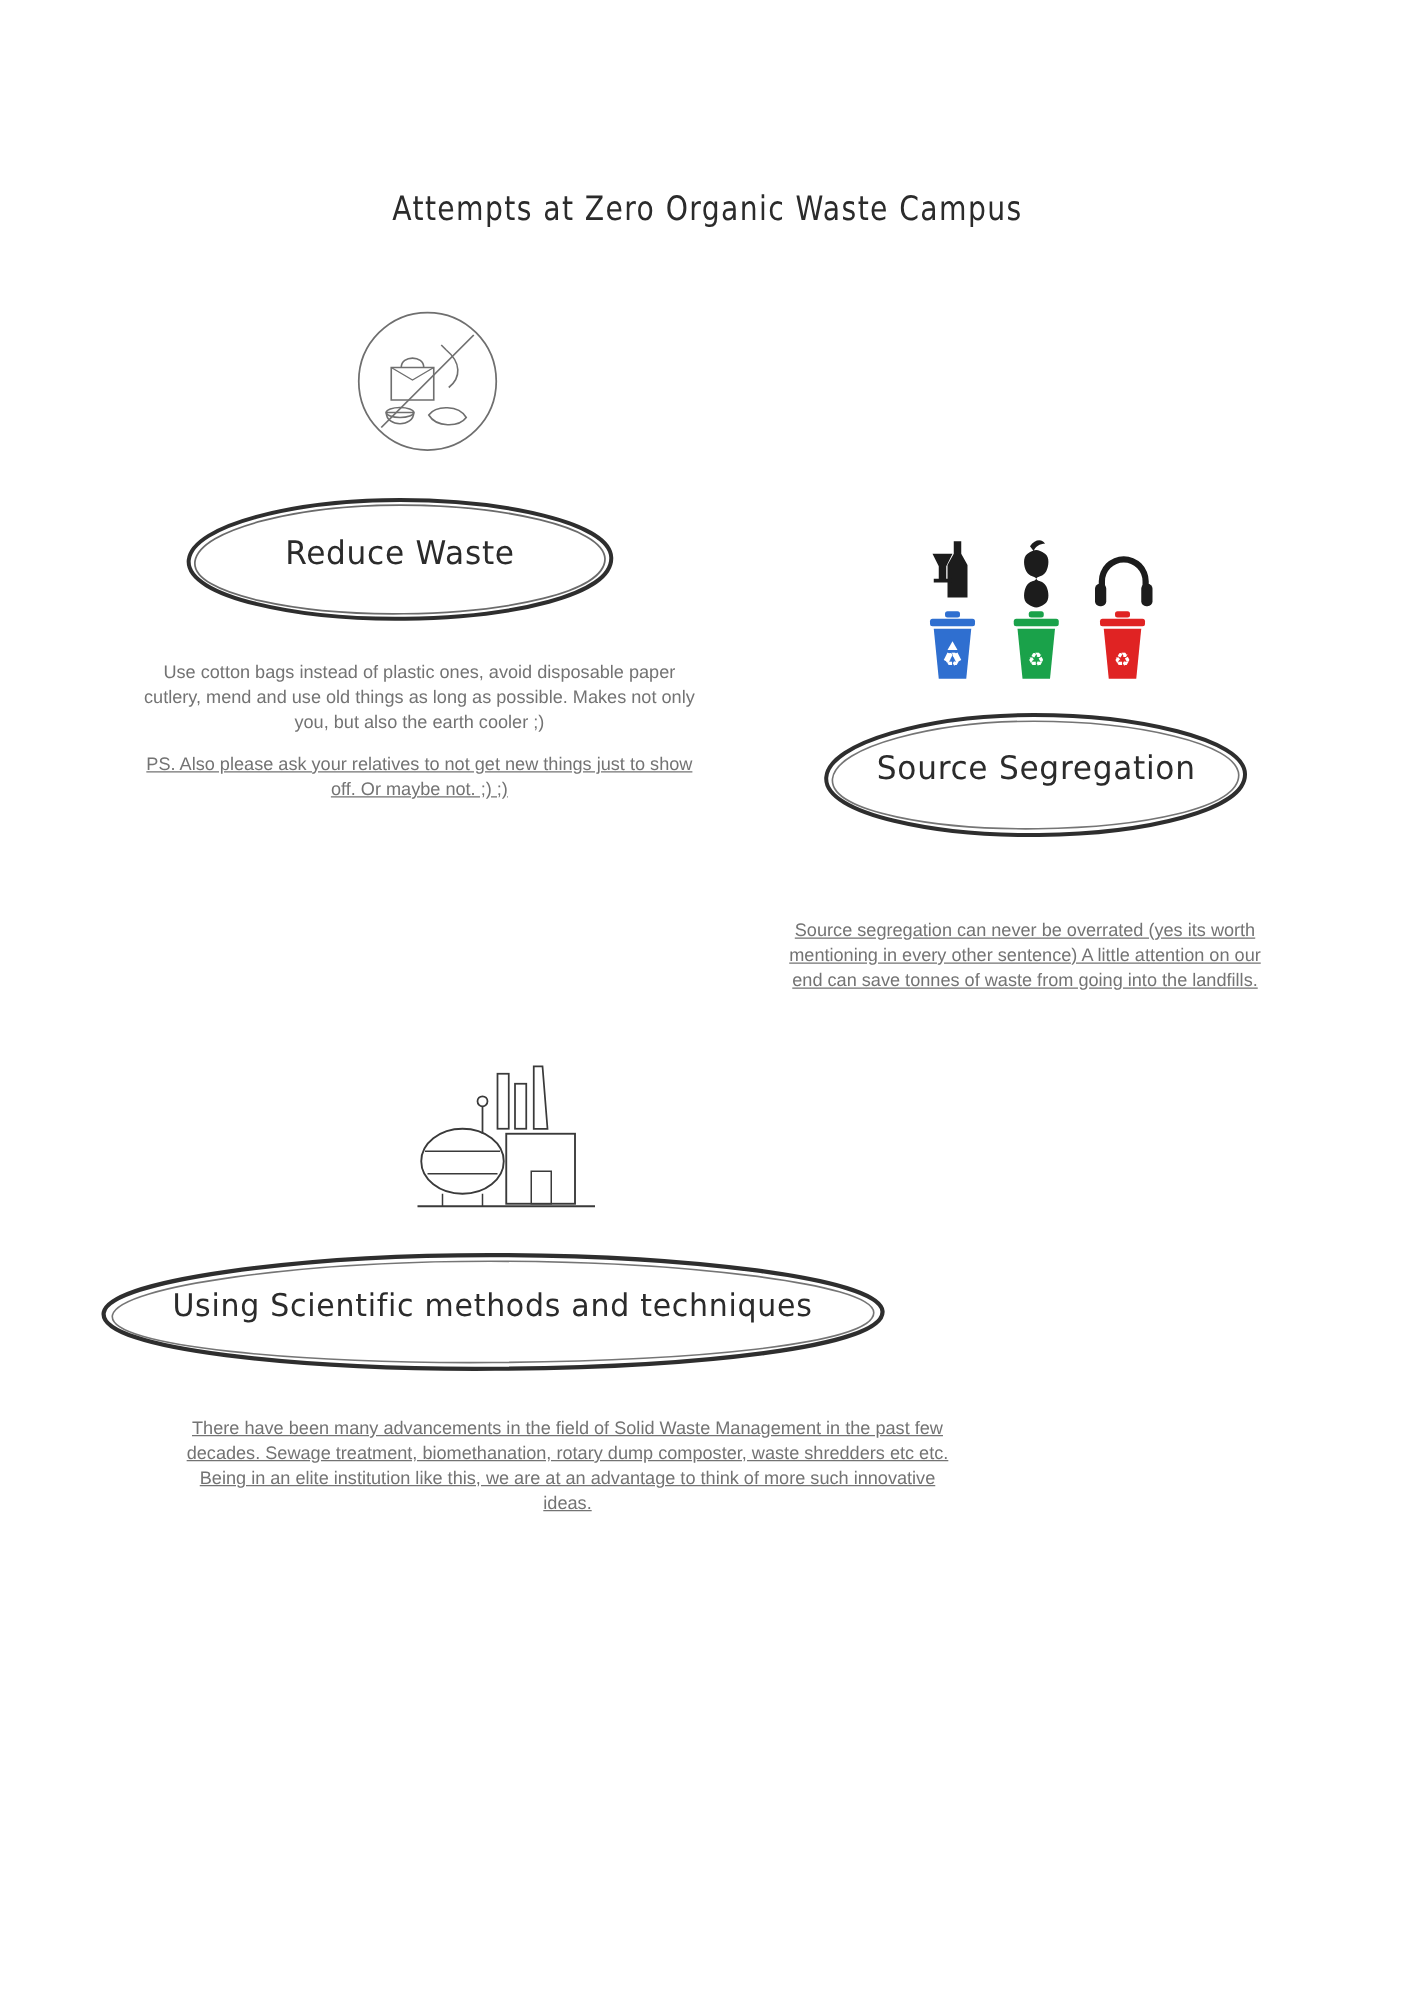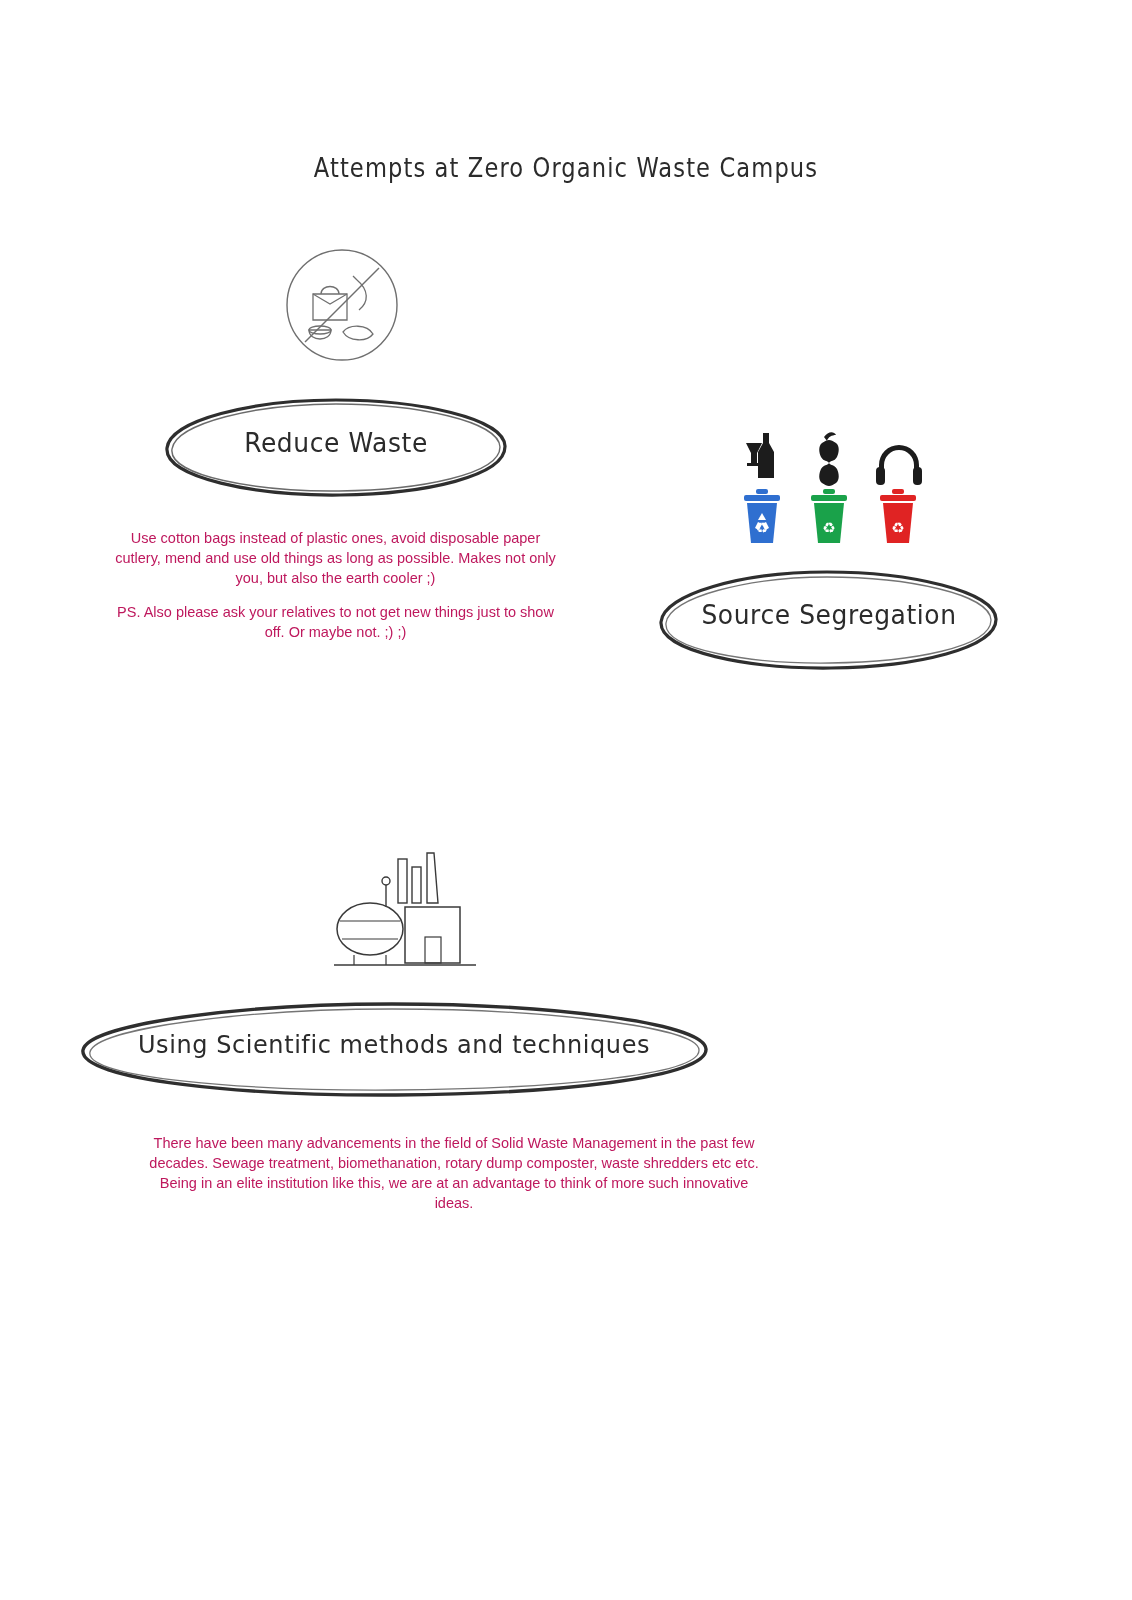--- a/index.html
+++ b/index.html
@@ -54,25 +54,25 @@
     color: #2b2b2b;
     transform: scaleX(0.96);
   }
   .ellipse-svg { position: absolute; left: 0; top: 0; overflow: visible; }
 
   .body-text {
     position: absolute;
     text-align: center;
     font-size: 14.5px;
     line-height: 1.38;
-    color: #be185d;
+    color: #737373;
     font-family: "Liberation Sans", sans-serif;
   }
   .body-text p { margin: 0 0 14px 0; }
-  .body-text p:last-child { margin-bottom: 0; }
+  .body-text p:last-child { margin-bottom: 0; text-decoration: underline; }
 
   
   .icon-reduce {
     position: absolute;
     left: 283px;
     top: 246px;
     width: 118px;
     height: 118px;
   }
 
@@ -114,21 +114,21 @@
 
         <path d="M74 34 C86 44, 86 56, 76 64" fill="none" stroke="#6f6f6f" stroke-width="1.3"></path>
         <path d="M74 34 L70 30" fill="none" stroke="#6f6f6f" stroke-width="1.3"></path>
 
         <path d="M26 84 C26 96, 48 96, 48 84 Z" fill="none" stroke="#6f6f6f" stroke-width="1.3"></path>
         <ellipse cx="37" cy="84" rx="11" ry="4" fill="none" stroke="#6f6f6f" stroke-width="1.3"></ellipse>
         <path d="M60 86 C66 78, 84 78, 90 88 C84 96, 66 96, 60 86 Z" fill="none" stroke="#6f6f6f" stroke-width="1.3"></path>
       </svg>
     </div>
 
-    <div class="heading-wrap" style="left:160px; top:396px; width:352px; height:104px;">
+    <div class="heading-wrap" style="left:144px; top:396px; width:352px; height:104px;">
       <svg class="ellipse-svg" width="352" height="104" viewBox="0 0 352 104">
         <path d="M176 4 C92 4, 10 24, 7 52 C4 82, 96 100, 180 99 C266 98, 346 80, 345 50 C344 22, 258 4, 176 4 Z" fill="none" stroke="#2e2e2e" stroke-width="3.2" stroke-linecap="round"></path>
         <path d="M176 8 C96 8, 16 27, 12 53 C8 80, 98 96, 179 95 C262 94, 340 78, 340 51 C339 25, 256 8, 176 8 Z" fill="none" stroke="#3a3a3a" stroke-width="1.4" stroke-linecap="round" opacity="0.75"></path>
       </svg>
       <div class="heading-text" style="top:32px;">Reduce Waste</div>
     </div>
 
     <div class="body-text" style="left:108px; top:528px; width:455px;">
       <p>Use cotton bags instead of plastic ones, avoid disposable paper cutlery, mend and use old things as long as possible. Makes not only you, but also the earth cooler ;)</p>
       <p>PS. Also please ask your relatives to not get new things just to show off. Or maybe not. ;) ;)</p>
@@ -187,20 +187,21 @@
 
     <div class="heading-wrap" style="left:655px; top:568px; width:348px; height:105px;">
       <svg class="ellipse-svg" width="348" height="105" viewBox="0 0 348 105">
         <path d="M172 4 C88 4, 8 26, 6 54 C4 84, 96 101, 176 100 C262 99, 342 80, 341 51 C340 23, 254 4, 172 4 Z" fill="none" stroke="#2e2e2e" stroke-width="3.2" stroke-linecap="round"></path>
         <path d="M172 9 C94 9, 14 29, 11 55 C8 82, 96 96, 175 95 C258 94, 336 79, 336 52 C335 26, 252 9, 172 9 Z" fill="none" stroke="#3a3a3a" stroke-width="1.3" stroke-linecap="round" opacity="0.7"></path>
       </svg>
       <div class="heading-text" style="top:32px;">Source Segregation</div>
     </div>
 
     <div class="body-text" style="left:620px; top:735px; width:400px;">
+      <p>Source segregation can never be overrated (yes its worth mentioning in every other sentence) A little attention on our end can save tonnes of waste from going into the landfills.</p>
     </div>
   </div>
 
   <div class="section">
 
     <div class="icon-factory">
       <svg width="150" height="140" viewBox="0 0 150 140">
 
         <rect x="68" y="14" width="9" height="44" fill="none" stroke="#3a3a3a" stroke-width="1.4"></rect>
         <rect x="82" y="22" width="9" height="36" fill="none" stroke="#3a3a3a" stroke-width="1.4"></rect>

